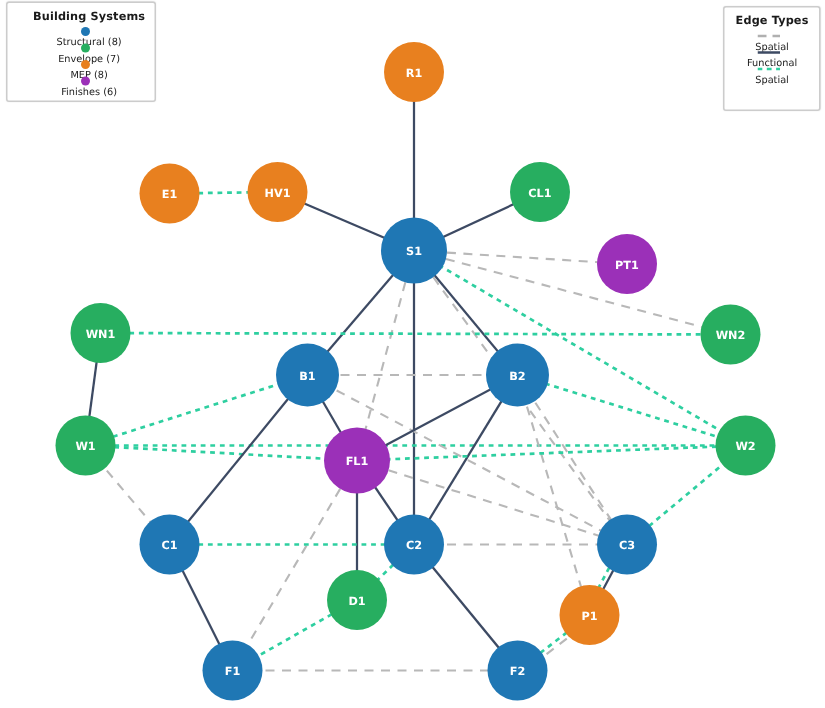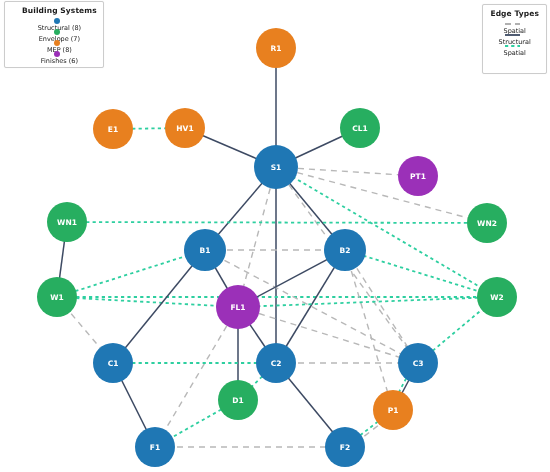--- a/index.html
+++ b/index.html
@@ -263,21 +263,21 @@
             </svg>
           </span>
           <span class="legend-label">Spatial</span>
         </div>
         <div class="legend-row">
           <span class="legend-swatch">
             <svg width="15" height="6" viewBox="0 0 15 6">
               <line x1="0" y1="3" x2="15" y2="3" stroke="#3d4a63" stroke-width="1.8"></line>
             </svg>
           </span>
-          <span class="legend-label">Structural</span>
+          <span class="legend-label">Functional</span>
         </div>
         <div class="legend-row">
           <span class="legend-swatch">
             <svg width="15" height="6" viewBox="0 0 15 6">
               <line x1="0" y1="3" x2="15" y2="3" stroke="#2ecfa0" stroke-width="1.8" stroke-dasharray="3.2,3"></line>
             </svg>
           </span>
           <span class="legend-label">Spatial</span>
         </div>
       </div>

